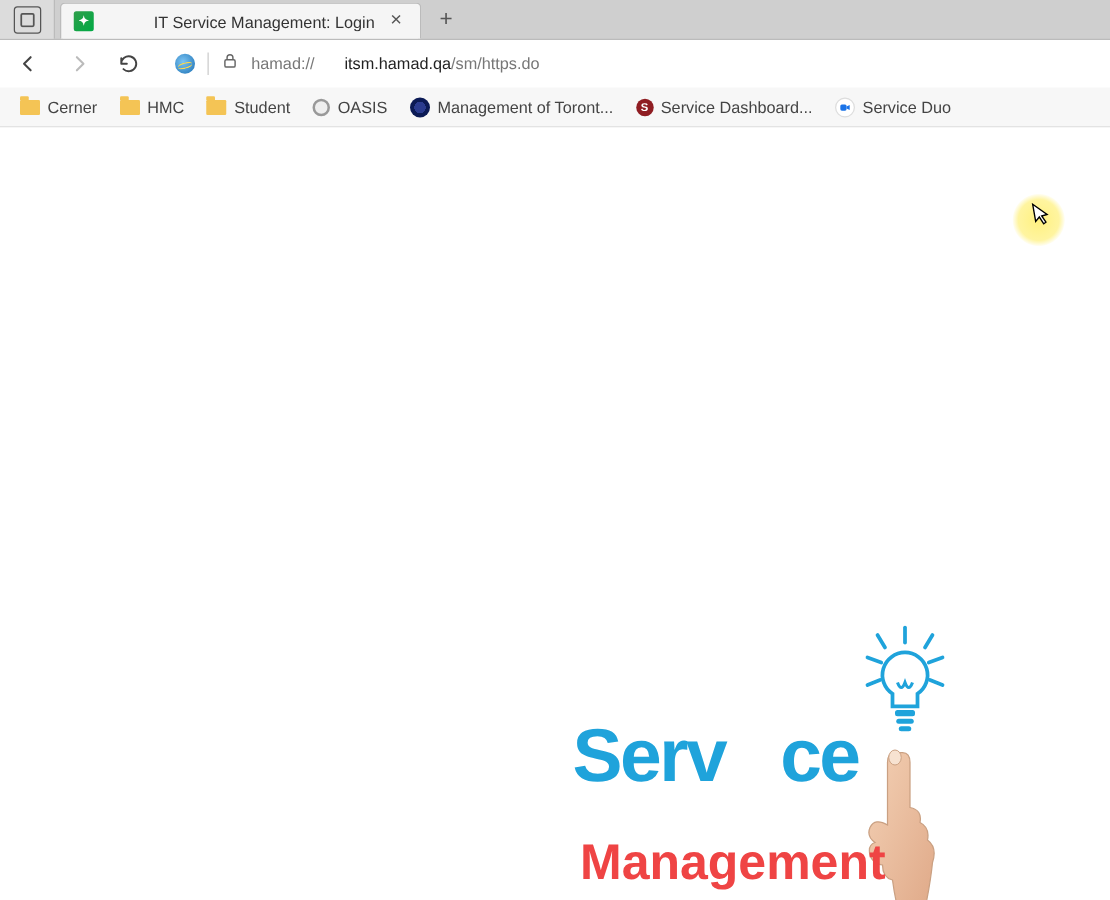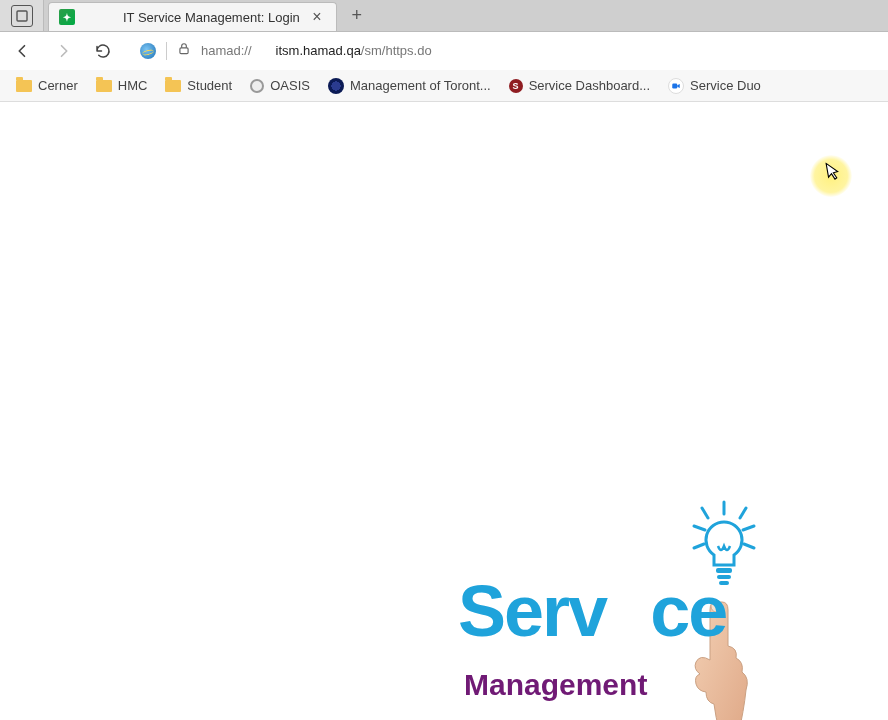--- a/index.html
+++ b/index.html
@@ -185,34 +185,34 @@
       position: absolute;
       right: 30px;
       bottom: -10px;
       width: 400px;
       height: 230px;
       pointer-events: none;
     }
     .sm-logo .word-service {
       font-family: "Segoe UI", Arial, sans-serif;
       font-weight: 600;
-      font-size: 72px;
+      font-size: 60px;
       color: #1fa3db;
       letter-spacing: -2px;
       position:absolute;
       left:0; top:70px;
       white-space: nowrap;
     }
     .sm-logo .i-gap { display:inline-block; width: 44px; }
     .sm-logo .word-mgmt {
       position:absolute;
       left: 6px; top: 168px;
-      font-size: 30px;
+      font-size: 40px;
       font-weight: 600;
-      color: #701a75;
+      color: #ef4444;
     }
     .sm-logo .bulb {
       position:absolute;
       left: 232px; top: 0;
       width: 68px; height: 88px;
     }
     .sm-logo .finger {
       position:absolute;
       left: 232px; top: 96px;
     }

